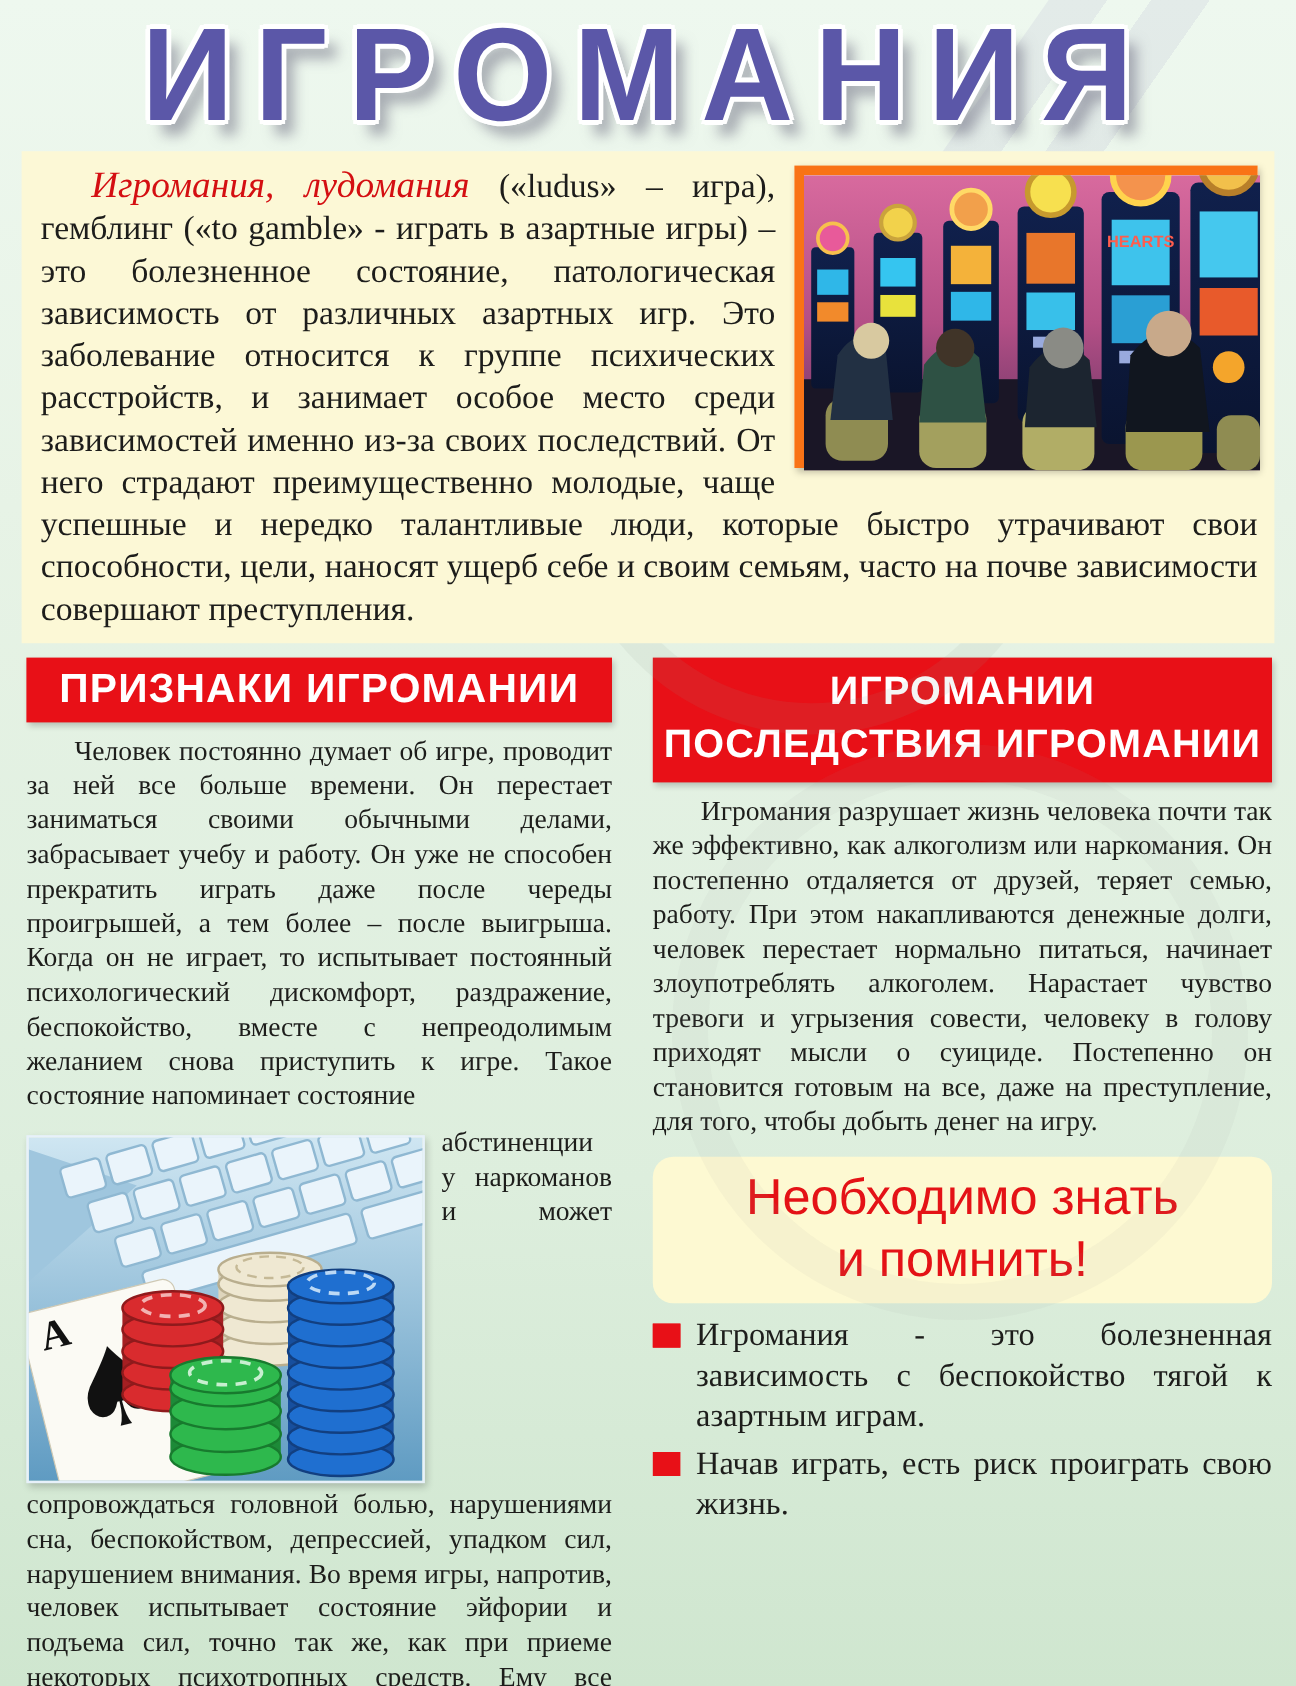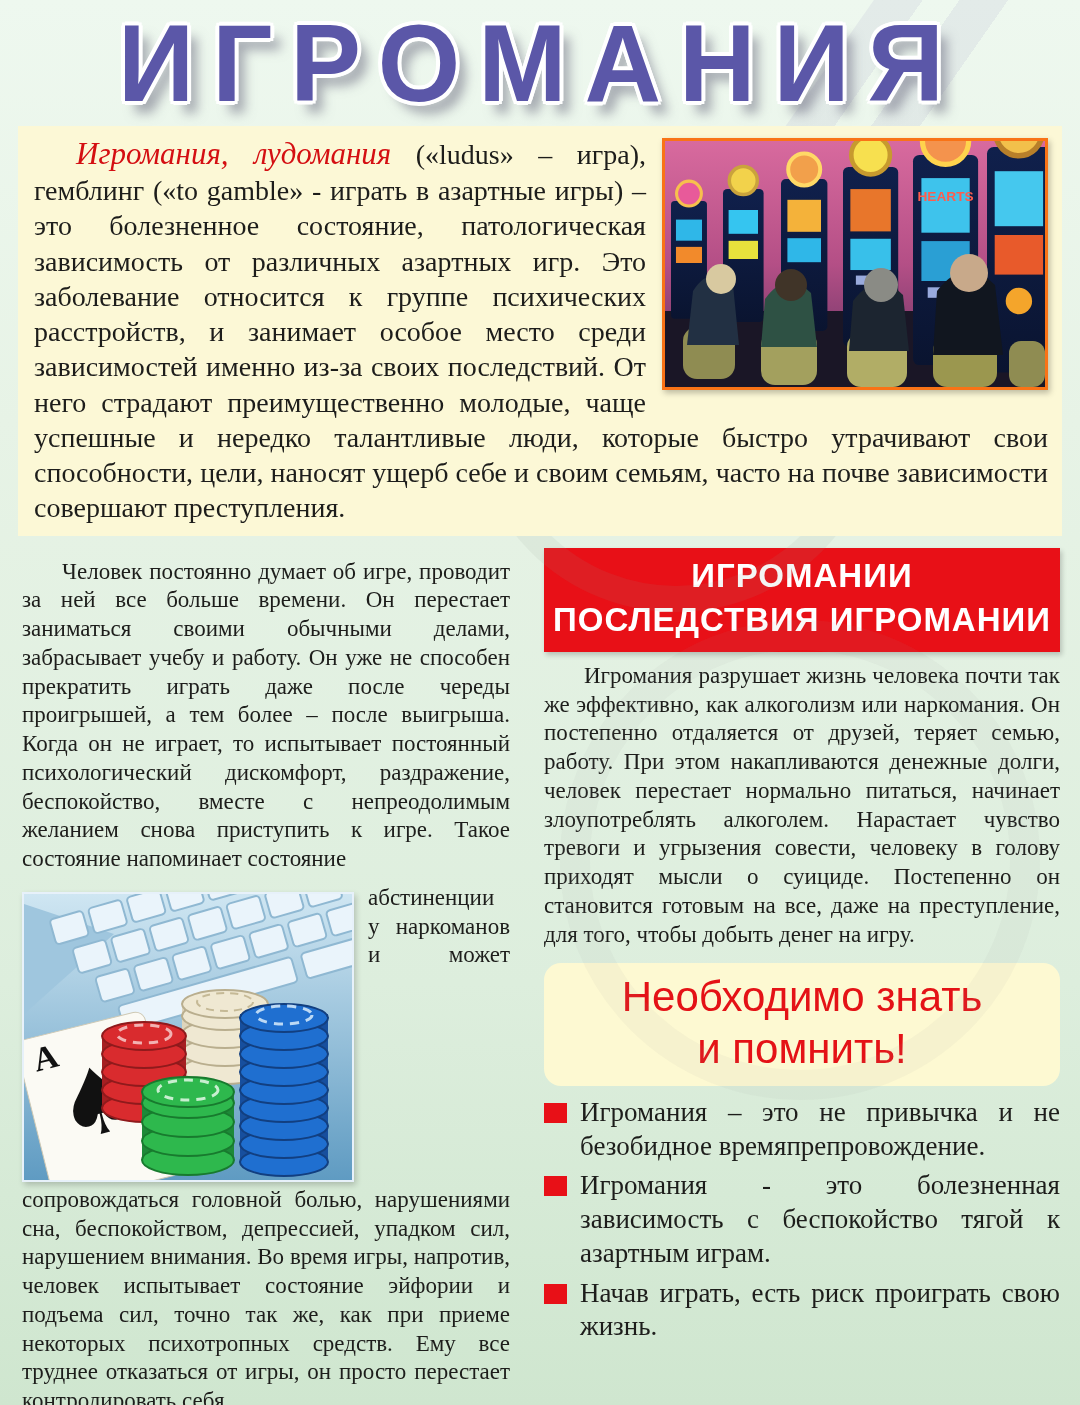--- a/index.html
+++ b/index.html
@@ -18,21 +18,21 @@
   .title{position:relative;text-align:center;padding-top:6px;height:116px;
     font-family:"Liberation Sans",sans-serif;font-weight:800;font-size:106px;line-height:108px;
     letter-spacing:18px;color:#5b57a8;transform:scaleY(1.04);transform-origin:top center;
     text-shadow:-3px -3px 0 #fff,3px -3px 0 #fff,-3px 3px 0 #fff,3px 3px 0 #fff,
                  0 -4px 0 #fff,0 4px 0 #fff,-4px 0 0 #fff,4px 0 0 #fff,
                  10px 12px 10px rgba(110,110,130,.55);}
   
   .intro{position:relative;margin:4px 18px 0;background:#fcf8d6;padding:8px 14px 10px 16px;}
   .photo{box-sizing:border-box;}
   .casino{float:right;width:386px;height:252px;margin:4px 0 8px 16px;
-          border:3px solid #f97316;box-shadow:2px 3px 6px rgba(0,0,0,.25);}
+          border:8px solid #f97316;box-shadow:2px 3px 6px rgba(0,0,0,.25);}
   .intro-text{margin:0;font-size:28px;line-height:1.26;text-align:justify;text-indent:42px;}
   .lead{color:#d40f12;font-weight:normal;font-style:italic;font-size:31px;}
   
   .columns{display:flex;gap:34px;padding:12px 20px 0 22px;}
   .col-left{width:488px;flex:none;}
   .col-right{flex:1;min-width:0;}
   .redbar{background:#e81017;color:#fff;font-family:"Liberation Sans",sans-serif;
     font-weight:bold;text-align:center;letter-spacing:1px;
     box-shadow:2px 3px 5px rgba(0,0,0,.2);}
   .redbar.single{font-size:34px;padding:7px 0 8px;}
@@ -137,20 +137,21 @@
           <circle cx="304" cy="132" r="19" fill="#c8a98a"></circle>
         </g>
       </svg>
     </div>
     <p class="intro-text"><span class="lead">Игромания,  лудомания</span><span> («ludus» – игра), гемблинг («to gamble» - играть в азартные игры) – это болезненное состояние, патологическая зависимость от различных азартных игр. Это заболевание относится к группе психических расстройств, и занимает особое место среди зависимостей именно из-за своих последствий. От него страдают преимущественно молодые, чаще успешные и нередко талантливые люди, которые быстро утрачивают свои способности, цели, наносят ущерб себе и своим семьям, часто на почве зависимости совершают преступления.</span></p>
   </div>
 
   <div class="columns">
 
     <section class="col-left">
+      <div class="redbar single">ПРИЗНАКИ ИГРОМАНИИ</div>
       <p class="body indent">Человек постоянно думает об игре, проводит за ней все больше времени. Он перестает заниматься своими обычными делами, забрасывает учебу и работу. Он уже не способен прекратить играть даже после череды проигрышей, а тем более – после выигрыша. Когда он не играет, то испытывает постоянный психологический дискомфорт, раздражение, беспокойство, вместе с непреодолимым желанием снова приступить к игре. Такое состояние напоминает состояние</p>
       <div>
         <div class="photo chips">
           <svg width="328" height="286" viewBox="0 0 328 286">
             <defs>
               <linearGradient id="kb" x1="0" y1="0" x2="0" y2="1">
                 <stop offset="0" stop-color="#cfe6f2"></stop>
                   <stop offset="1" stop-color="#5f9bc2"></stop>
               </linearGradient>
             </defs>
@@ -251,21 +252,21 @@
         <div>ПОСЛЕДСТВИЯ ИГРОМАНИИ</div>
       </div>
       <p class="body indent">Игромания разрушает жизнь человека почти так же эффективно, как алкоголизм или наркомания. Он постепенно отдаляется от друзей, теряет семью, работу. При этом накапливаются денежные долги, человек перестает нормально питаться, начинает злоупотреблять алкоголем. Нарастает чувство тревоги и угрызения совести, человеку в голову приходят мысли о суициде. Постепенно он становится готовым на все, даже на преступление, для того, чтобы добыть денег на игру.</p>
 
       <div class="knowbox">
         <div>Необходимо знать</div>
         <div>и помнить!</div>
       </div>
 
       <ul class="bullets">
-        <li><span class="sq"></span><span>Игромания – это не привычка и не безобидное времяпрепровождение.</span></li>
+        <li><span class="sq"></span></li>
         <li><span class="sq"></span><span>Игромания - это болезненная зависимость с беспокойство тягой к азартным играм.</span></li>
         <li><span class="sq"></span><span>Начав играть, есть риск проиграть свою жизнь.</span></li>
 
       </ul>
     </section>
   </div>
 
 </div>
 
 </body></html>

